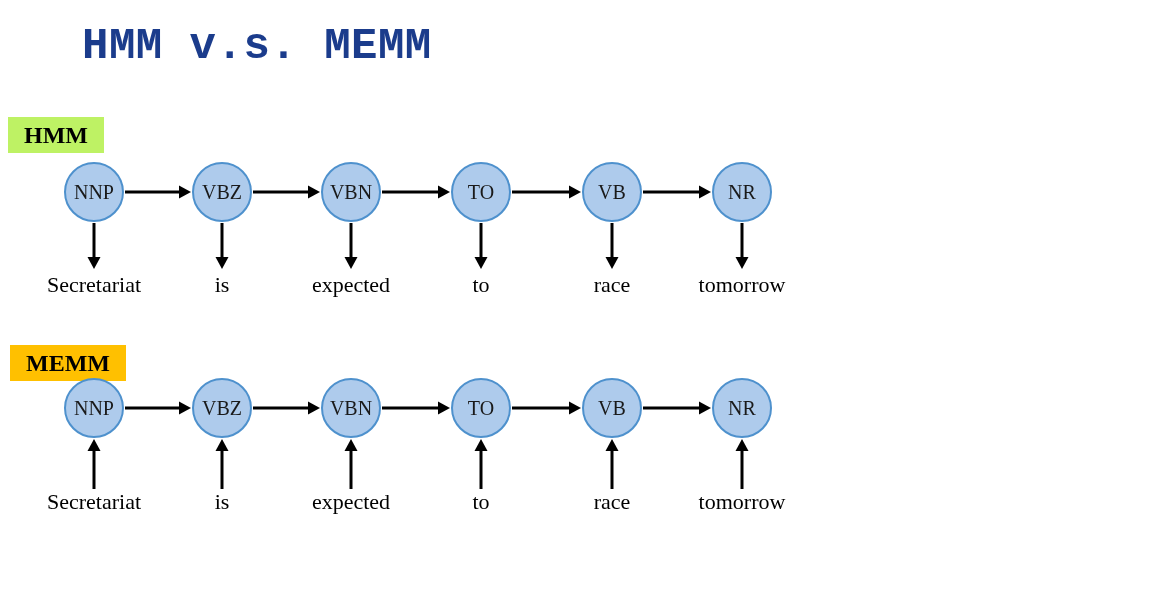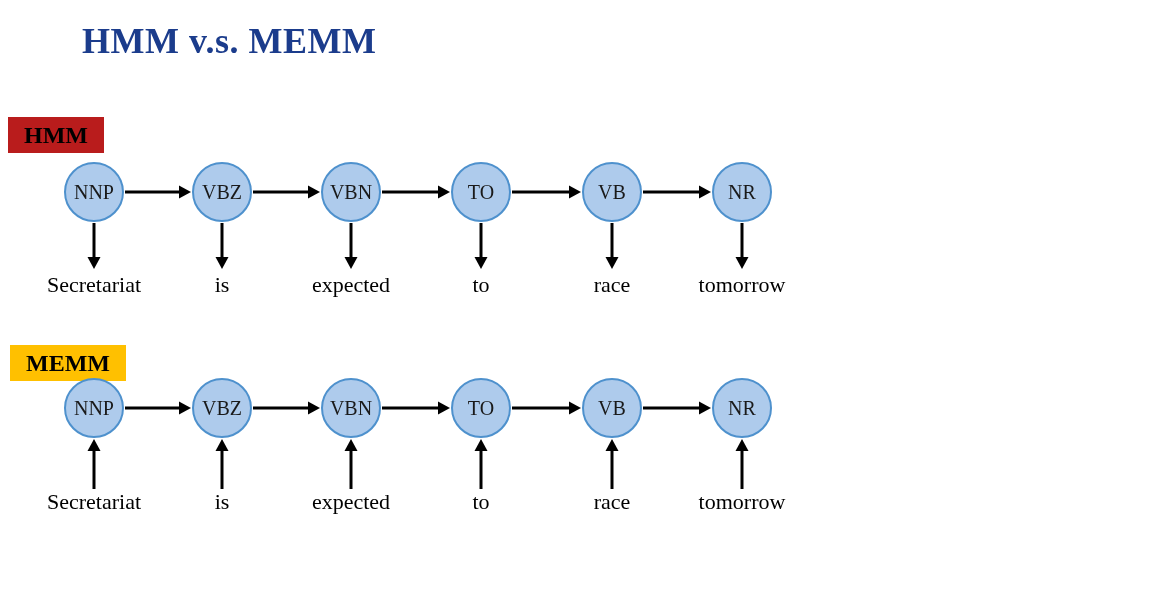--- a/index.html
+++ b/index.html
@@ -9,22 +9,22 @@
     height: 604px;
     background: #ffffff;
     overflow: hidden;
     font-family: "Liberation Serif", serif;
   }
   .title {
     position: absolute;
     left: 82px;
     top: 22px;
     margin: 0;
-    font-family: Liberation Serif, serif;
-    font-size: 36px;
+    font-family: Liberation Mono, monospace;
+    font-size: 44px;
     font-weight: 600;
     letter-spacing: 0.5px;
     line-height: 1.1;
   }
   .badge {
     position: absolute;
     display: inline-block;
     padding: 3px 16px;
     font-family: "Liberation Serif", serif;
     font-size: 24px;
@@ -38,21 +38,21 @@
   svg.chain { position: absolute; left: 0; }
   #diagram-hmm  { top: 148px; }
   #diagram-memm { top: 368px; }
 </style>
 </head>
 <body>
 
 <div class="slide">
   <h1 class="title" style="color: rgb(27, 60, 140);">HMM v.s. MEMM</h1>
 
-  <div class="badge badge-hmm" style="background: #b91c1c; color: rgb(0, 0, 0);">HMM</div>
+  <div class="badge badge-hmm" style="background: #bef264; color: rgb(0, 0, 0);">HMM</div>
   <svg id="diagram-hmm" class="chain" width="860" height="160">
       <line x1="125" y1="44" x2="179" y2="44" stroke="#000000" stroke-width="3"></line>
       <polygon points="191,44 179,50.5 179,37.5" fill="#000000"></polygon>
       <line x1="253" y1="44" x2="308" y2="44" stroke="#000000" stroke-width="3"></line>
       <polygon points="320,44 308,50.5 308,37.5" fill="#000000"></polygon>
       <line x1="382" y1="44" x2="438" y2="44" stroke="#000000" stroke-width="3"></line>
       <polygon points="450,44 438,50.5 438,37.5" fill="#000000"></polygon>
       <line x1="512" y1="44" x2="569" y2="44" stroke="#000000" stroke-width="3"></line>
       <polygon points="581,44 569,50.5 569,37.5" fill="#000000"></polygon>
       <line x1="643" y1="44" x2="699" y2="44" stroke="#000000" stroke-width="3"></line>

